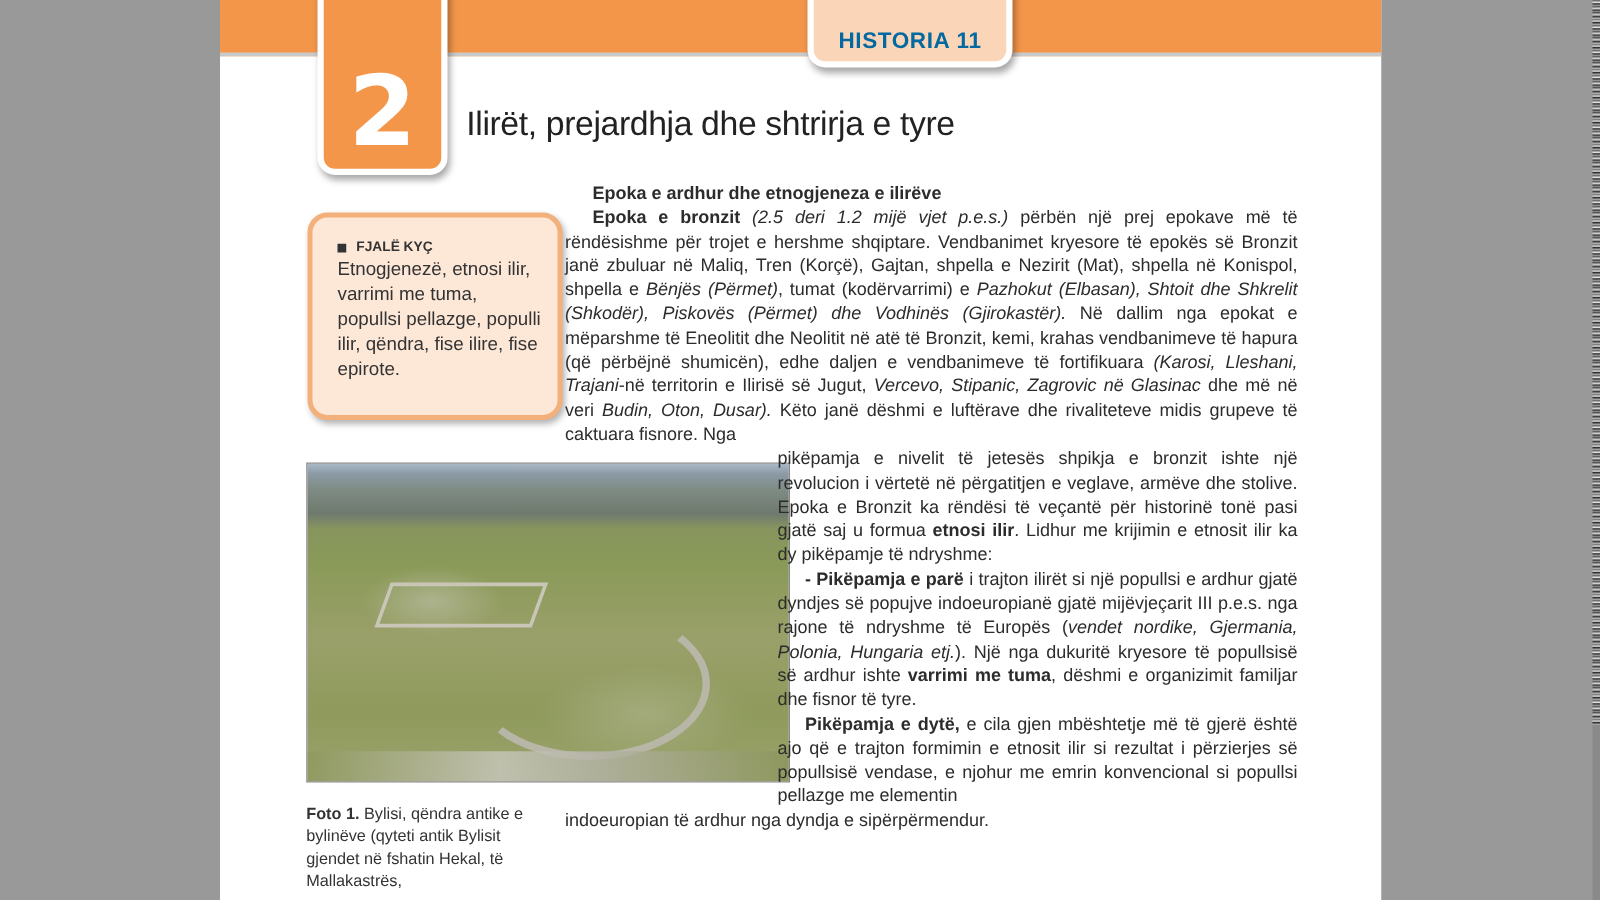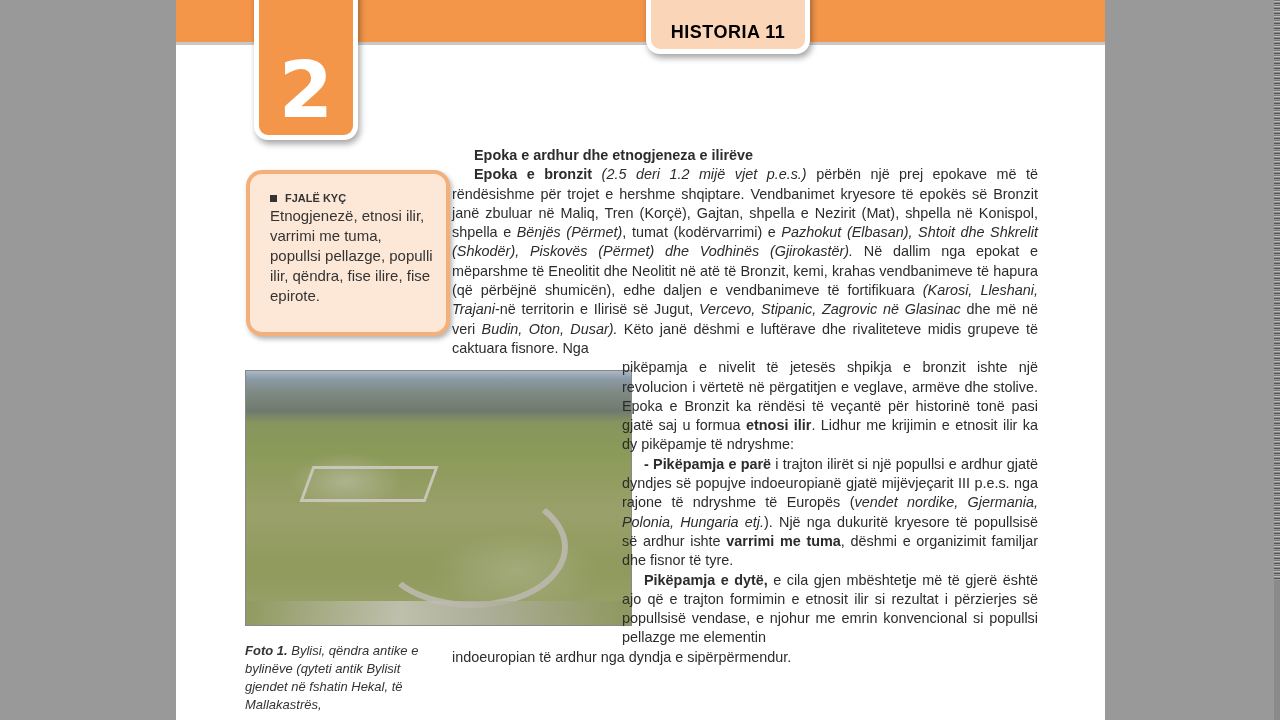--- a/index.html
+++ b/index.html
@@ -2,35 +2,35 @@
 <html><head>
 <meta charset="utf-8">
 <style>
   html,body{margin:0;padding:0;}
   body{width:1280px;height:720px;overflow:hidden;background:#999999;position:relative;font-family:"Liberation Sans",sans-serif;}
   .page{position:absolute;left:176px;top:0;width:929px;height:720px;background:#ffffff;overflow:hidden;}
   .top-band{position:absolute;left:0;top:0;width:929px;height:42px;background:#f4964a;border-bottom:3px solid #c9c9c9;}
   .chapter-tab{position:absolute;left:78px;top:-20px;width:104px;height:160px;background:#f4964a;border:5px solid #fff;border-radius:14px;box-shadow:2px 4px 6px rgba(0,0,0,0.35);box-sizing:border-box;}
   .chapter-num{position:absolute;left:0;right:0;top:66px;text-align:center;font-family:"DejaVu Sans",sans-serif;font-weight:bold;font-size:78px;color:#fff;line-height:78px;}
   .subject-tab{position:absolute;left:470px;top:-20px;width:164px;height:74px;background:#fbd5b8;border:5px solid #fff;border-radius:14px;box-shadow:2px 4px 6px rgba(0,0,0,0.35);box-sizing:border-box;}
-  .subject-label{position:absolute;left:0;right:0;bottom:6px;text-align:center;font-weight:bold;font-size:18px;color:#000000;letter-spacing:0.5px;}
+  .subject-label{position:absolute;left:0;right:0;bottom:6px;text-align:center;font-weight:bold;font-size:18px;color:#0369a1;letter-spacing:0.5px;}
   .chapter-title{position:absolute;left:197px;top:84px;font-size:27px;color:#222;font-family:"Liberation Sans",sans-serif;letter-spacing:-0.3px;}
   .keyword-box{position:absolute;left:70px;top:170px;width:204px;height:166px;background:#fde8d8;border:4px solid #f4b07a;border-radius:16px;box-shadow:2px 3px 5px rgba(0,0,0,0.3);box-sizing:border-box;padding:18px 10px 0 20px;}
   .kw-heading{font-size:11px;font-weight:bold;color:#333;display:flex;align-items:center;gap:8px;margin-bottom:2px;}
   .kw-bullet{display:inline-block;width:7px;height:7px;background:#333;}
   .kw-text{font-size:15px;color:#333;line-height:20px;}
   .photo{position:absolute;left:69px;top:370px;width:387px;height:256px;border:1px solid #888;box-sizing:border-box;overflow:hidden;
     background:
       radial-gradient(ellipse 120px 55px at 270px 200px, rgba(180,185,150,0.55), transparent 70%),
       radial-gradient(ellipse 80px 40px at 100px 110px, rgba(200,200,185,0.5), transparent 70%),
       linear-gradient(180deg,#aab9c7 0px,#8c9aa6 8px,#7f8c85 20px,#6f7a6e 40px,#87955e 52px,#8a9a58 80px,#9aa06a 140px,#8f9a5c 200px,#9ca46e 256px);}
   .photo .ruins{position:absolute;left:60px;top:95px;width:120px;height:30px;border:3px solid #c9c6b8;transform:skewX(-20deg);}
   .photo .theatre{position:absolute;left:130px;top:115px;width:180px;height:110px;border:6px solid #b8b6a6;border-radius:50%;border-top-color:transparent;border-left-color:transparent;}
   .photo .rocks{position:absolute;left:0;bottom:0;width:100%;height:24px;background:linear-gradient(90deg,#8f985e,#c8c7bd 40%,#b4b3a6 60%,#8c955c);opacity:0.8;}
-  .caption{position:absolute;left:69px;top:642px;width:200px;font-size:13px;line-height:18px;color:#333;font-style:italic;}
+  .caption{position:absolute;left:69px;top:642px;width:200px;font-size:13px;line-height:18px;color:#333;}
   .caption b{font-weight:bold;}
   .body{position:absolute;left:276px;top:146px;width:586px;font-size:14.4px;line-height:19.3px;color:#2c2c2c;text-align:justify;}
   .body p{margin:0;}
   .indent{text-indent:22px;}
   .wrap{margin-left:170px !important;}
   .right-strip{position:absolute;left:1274px;top:0;width:6px;height:580px;background:repeating-linear-gradient(180deg,#555 0px,#ddd 2px,#333 3px,#bbb 5px);}
   .right-strip-low{position:absolute;left:1274px;top:580px;width:6px;height:140px;background:#8a8a8a;}
   .side-left{position:absolute;left:0;top:0;width:176px;height:720px;}
 </style>
 </head>
@@ -42,20 +42,21 @@
   <div class="top-band"></div>
 
   <div class="chapter-tab">
     <div class="chapter-num">2</div>
   </div>
 
   <div class="subject-tab">
     <div class="subject-label">HISTORIA 11</div>
   </div>
 
+  <div class="chapter-title">Ilirët, prejardhja dhe shtrirja e tyre</div>
 
   <div class="keyword-box">
     <div class="kw-heading">
       <span class="kw-bullet"></span>
       <span>FJALË KYÇ</span>
     </div>
     <div class="kw-text">Etnogjenezë, etnosi ilir, varrimi me tuma, popullsi pellazge, populli ilir, qëndra, fise ilire, fise epirote.</div>
   </div>
 
   <div class="photo" title="Bylisi archaeological site with ancient theatre ruins">

